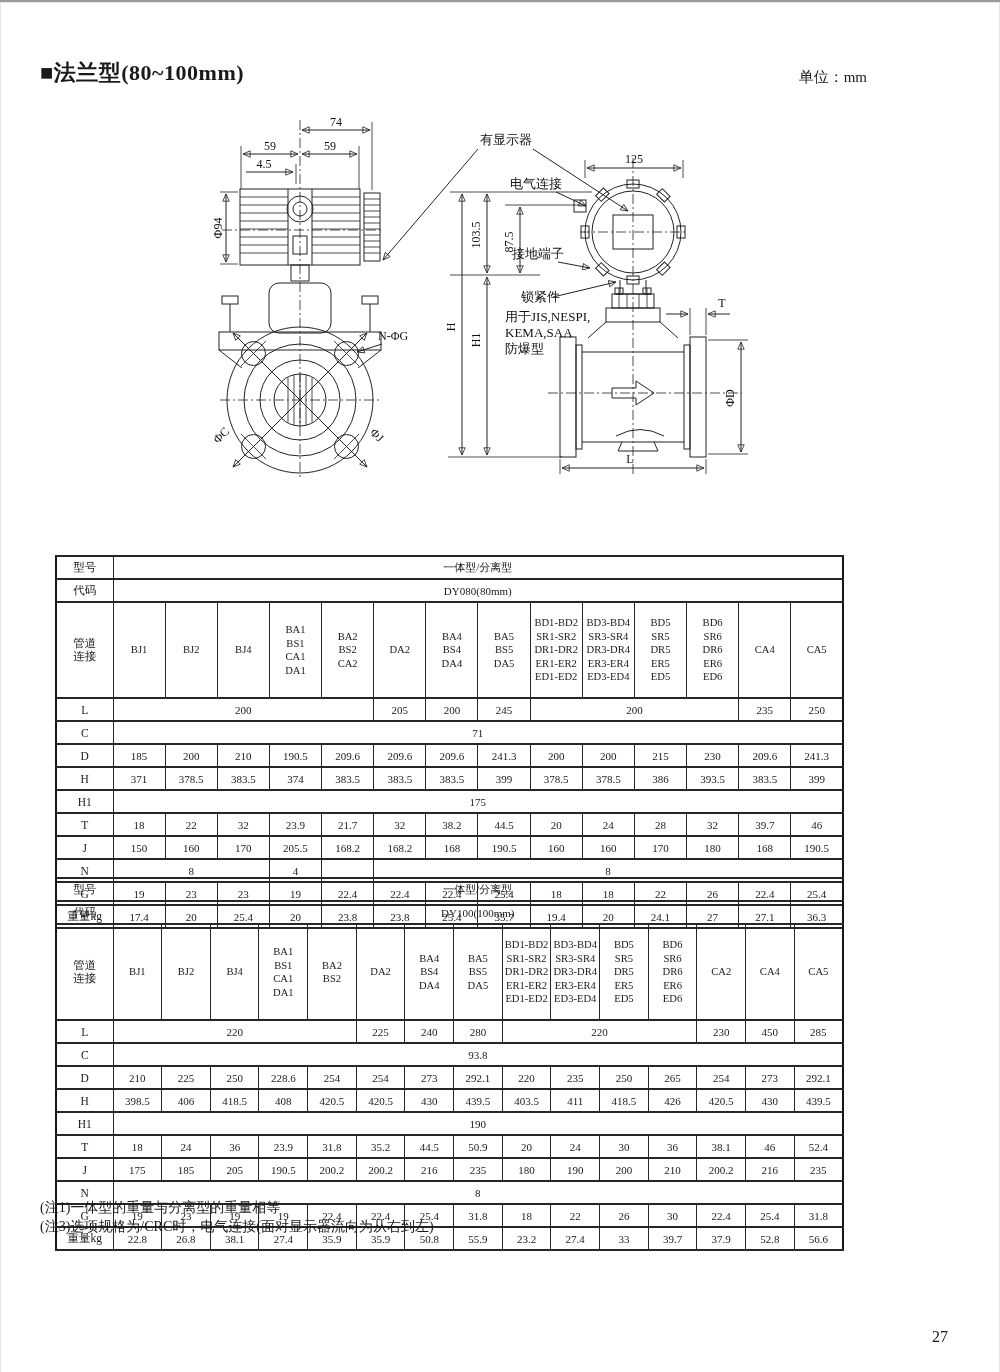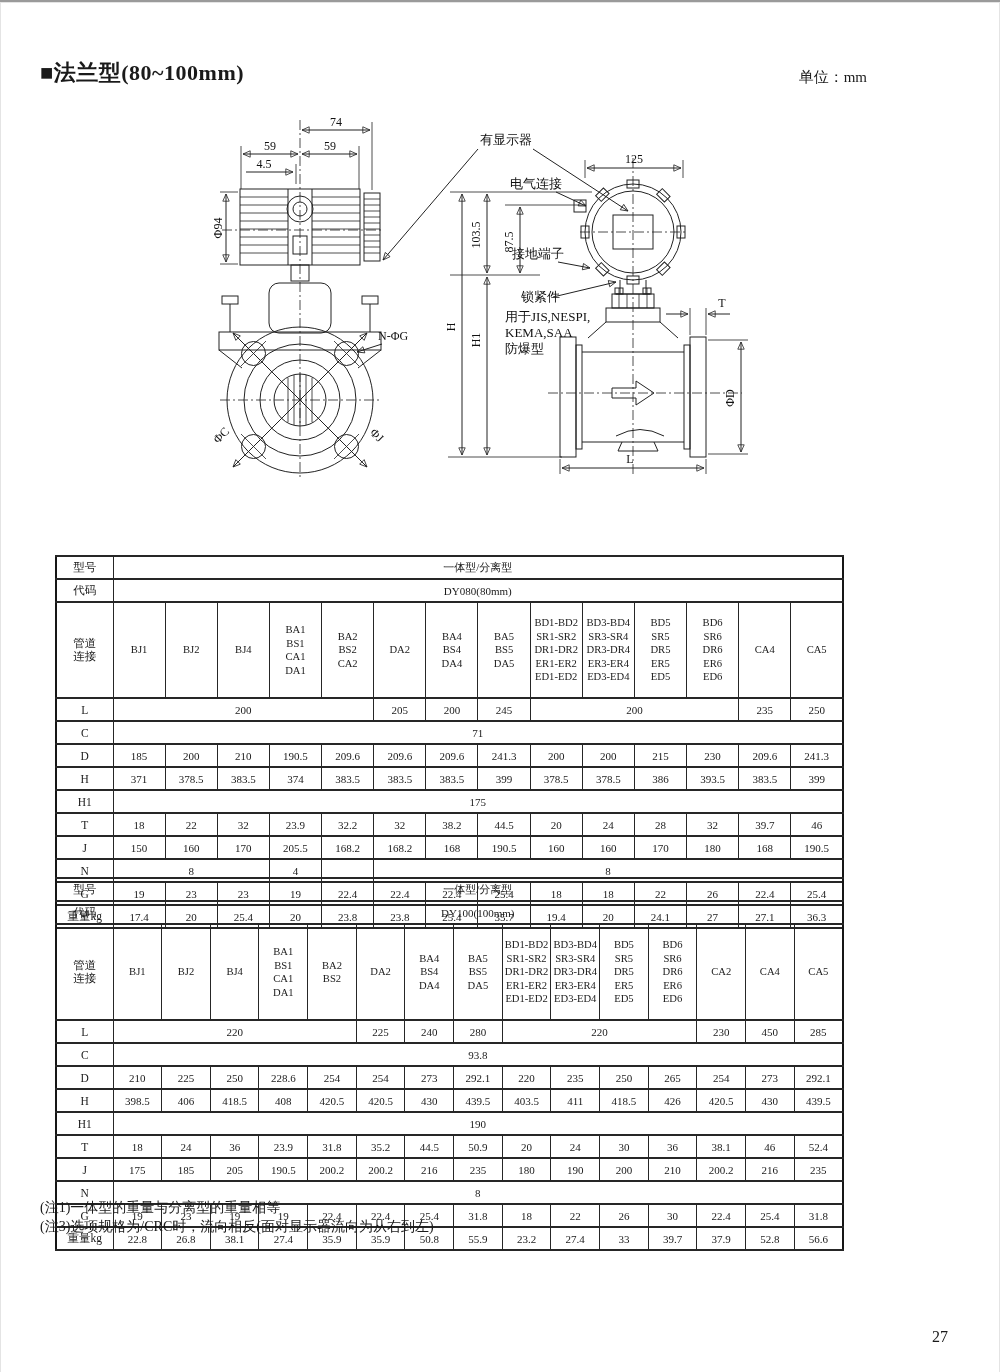--- a/index.html
+++ b/index.html
@@ -301,21 +301,21 @@
           <tr>
             <td class="lbl">H1</td>
             <td colspan="14">175</td>
           </tr>
           <tr>
             <td class="lbl">T</td>
             <td>18</td>
             <td>22</td>
             <td>32</td>
             <td>23.9</td>
-            <td>32.2</td>
+            <td>21.7</td>
             <td>32</td>
             <td>38.2</td>
             <td>44.5</td>
             <td>20</td>
             <td>24</td>
             <td>28</td>
             <td>32</td>
             <td>39.7</td>
             <td>46</td>
           </tr>
@@ -582,17 +582,17 @@
             <td>37.9</td>
             <td>52.8</td>
             <td>56.6</td>
           </tr>
         </tbody>
       </table>
     </div>
 
   <div class="notes">
     <div>(注1)一体型的重量与分离型的重量相等</div>
-    <div>(注3)选项规格为/CRC时，流向相反(面对显示器流向为从右到左)</div>
+    <div>(注3)选项规格为/CRC时，电气连接(面对显示器流向为从右到左)</div>
   </div>
 
   <div class="pagenum">27</div>
 </div>
 
 </body></html>

